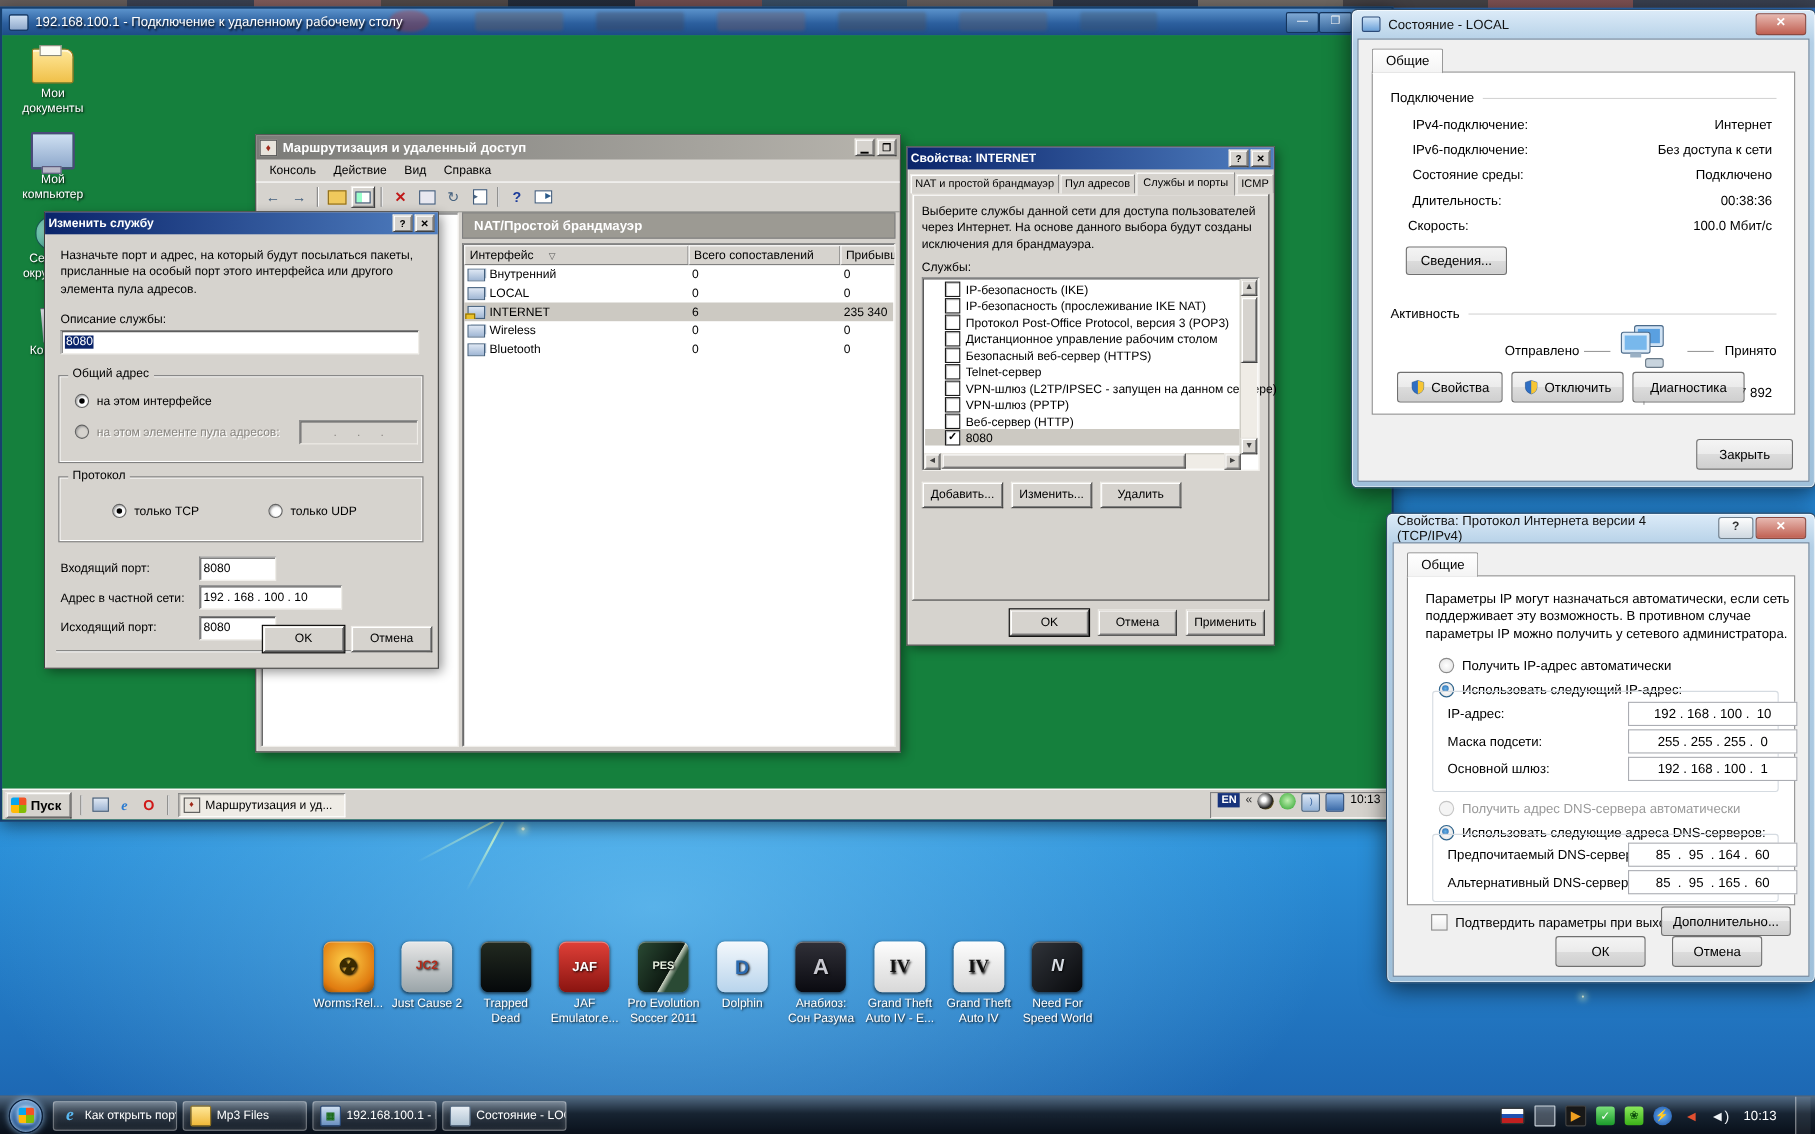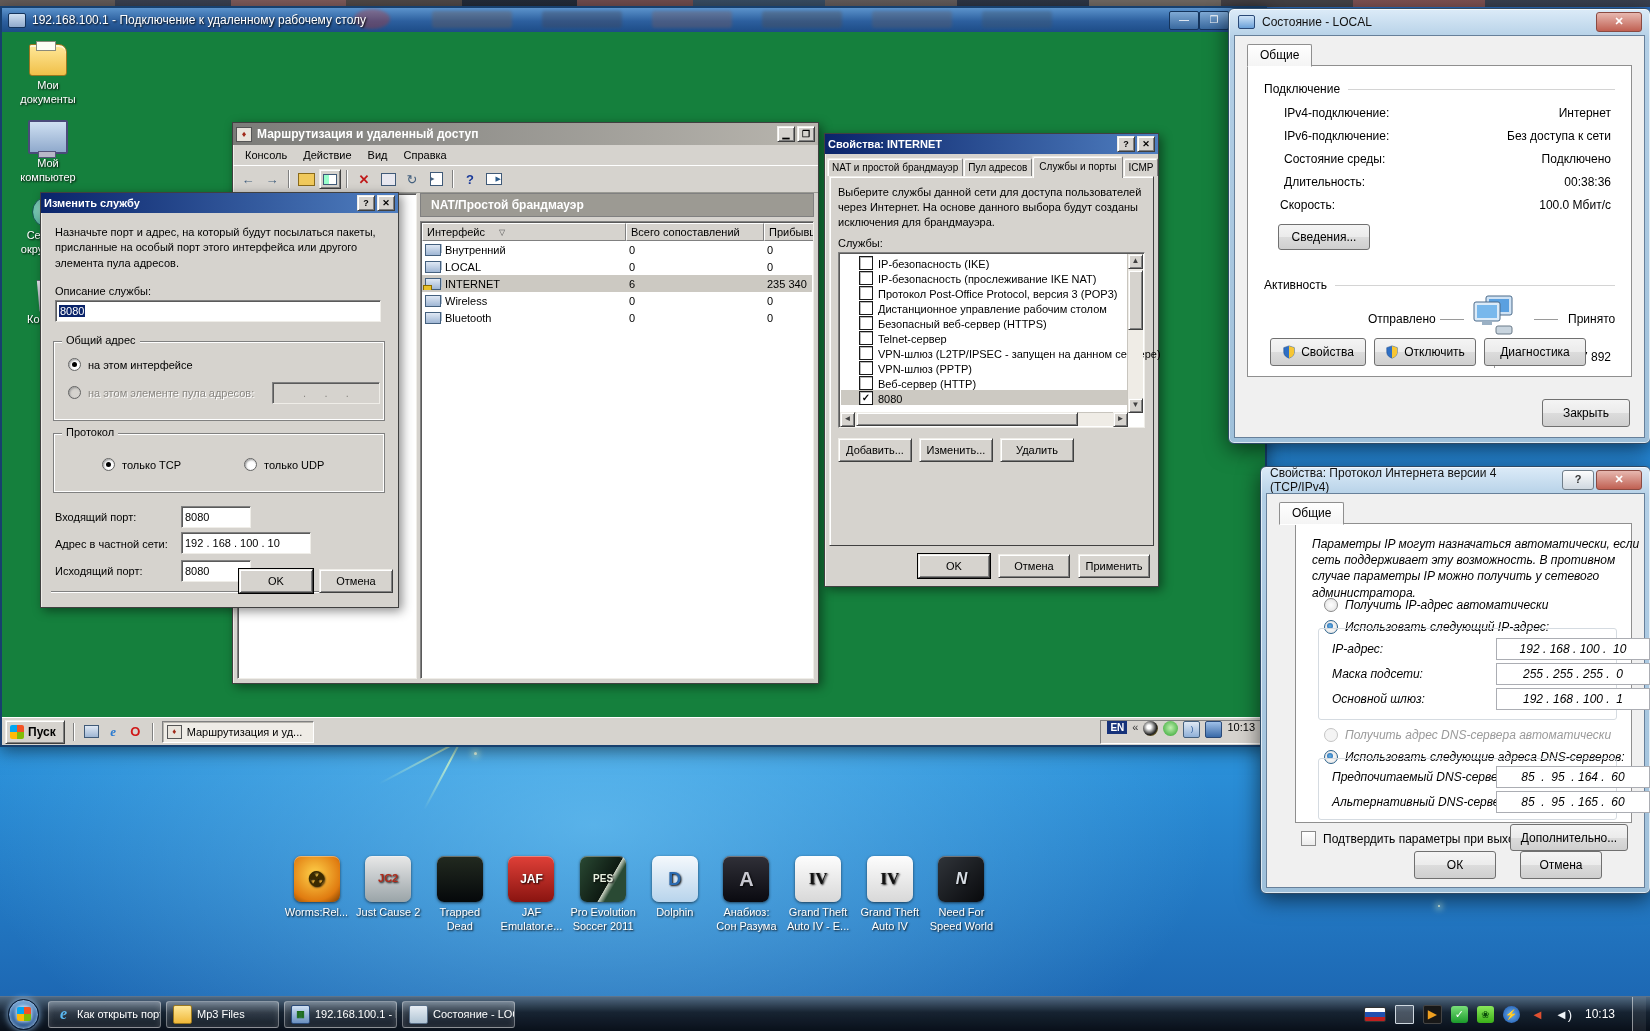--- a/index.html
+++ b/index.html
@@ -514,21 +514,21 @@
 <div class="aero" style="left:1260px;top:466px;width:389px;height:426px;">
   <div class="aero-tb">
     <span>Свойства: Протокол Интернета версии 4 (TCP/IPv4)</span>
     <span style="margin-left:auto;display:flex;gap:2px;">
       <span class="abtn">?</span>
       <span class="abtn close">✕</span>
     </span>
   </div>
   <div class="aero-body" style="top:26px;">
     <span class="tab7" style="left:12px;top:8px;">Общие</span>
-    <div class="panel7" style="left:28px;right:12px;top:29px;height:298px;font-style:italic;">
+    <div class="panel7" style="left:12px;right:12px;top:29px;height:298px;">
       <div class="krow" style="left:16px;top:12px;width:340px;white-space:normal;line-height:1.35;">Параметры IP могут назначаться автоматически, если сеть поддерживает эту возможность. В противном случае параметры IP можно получить у сетевого администратора.</div>
       <div class="r7row" style="left:28px;top:74px;">
         <span class="rad7"></span>
           <span>Получить IP-адрес автоматически</span>
       </div>
       <div class="r7row" style="left:28px;top:96px;">
         <span class="rad7 on"></span>
           <span>Использовать следующий IP-адрес:</span>
       </div>
       <div class="gbox7" style="left:22px;right:14px;top:104px;height:90px;"></div>

